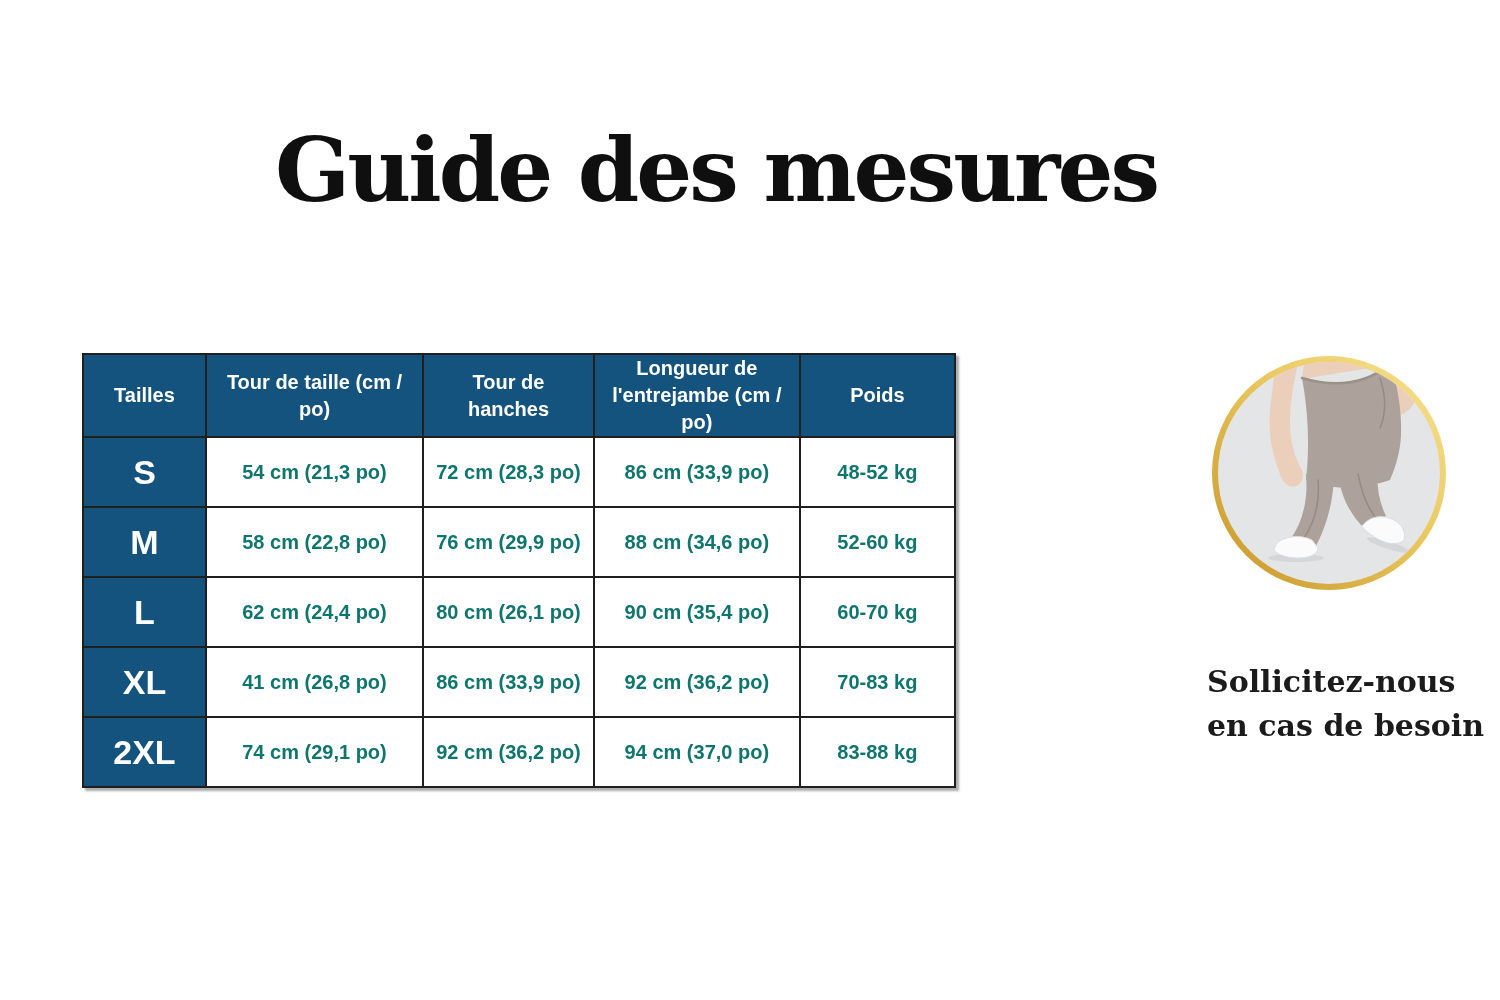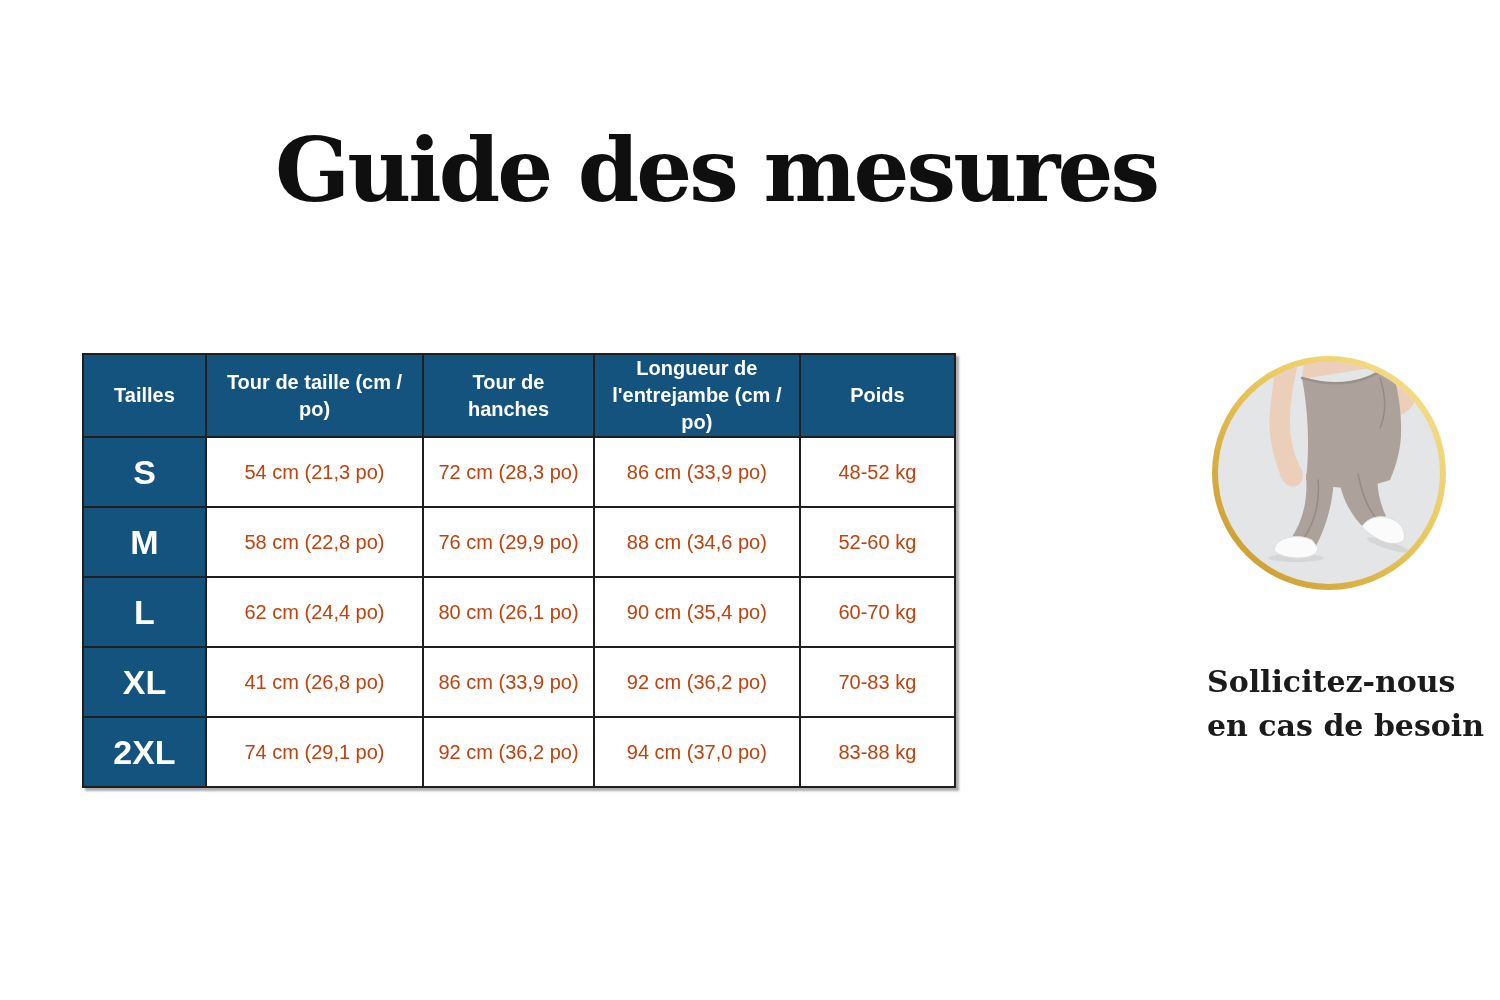--- a/index.html
+++ b/index.html
@@ -51,23 +51,23 @@
   }
   .size-table tbody th.size-cell {
     background: var(--header-blue, #14537E);
     color: #ffffff;
     font-size: 34px;
     font-weight: 700;
     height: 70px;
   }
   .size-table tbody td {
     background: #ffffff;
-    color: #c2410c;
+    color: #0f766e;
     font-size: 20px;
-    font-weight: 400;
+    font-weight: 700;
     height: 70px;
   }
   .photo-ring {
     position: absolute;
     left: 1212px;
     top: 356px;
     width: 234px;
     height: 234px;
     border-radius: 50%;
     background: linear-gradient(225deg,

